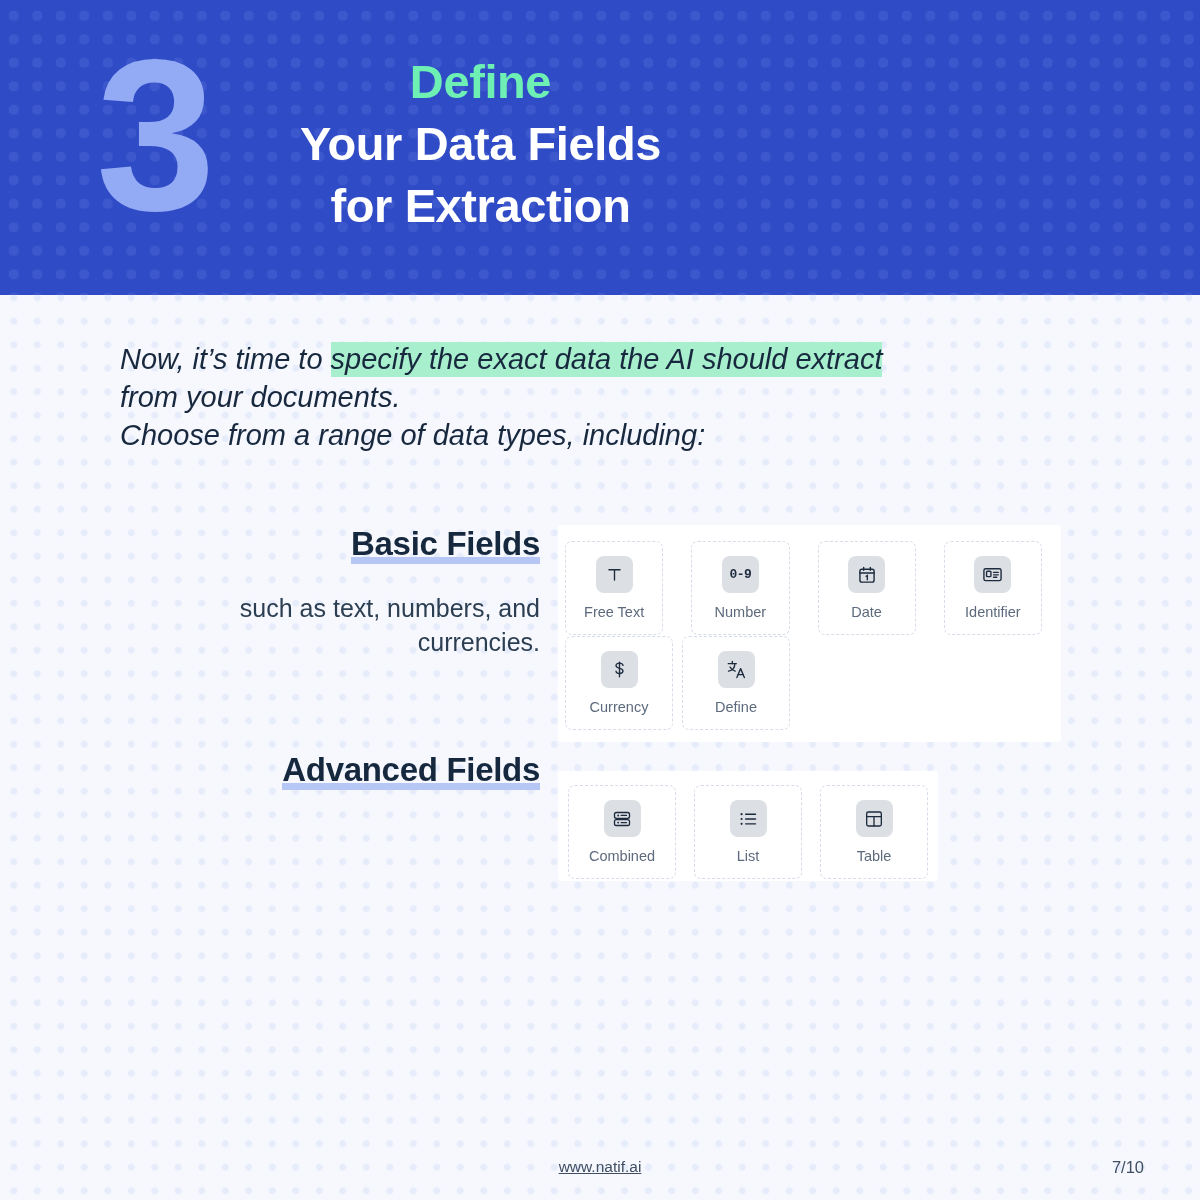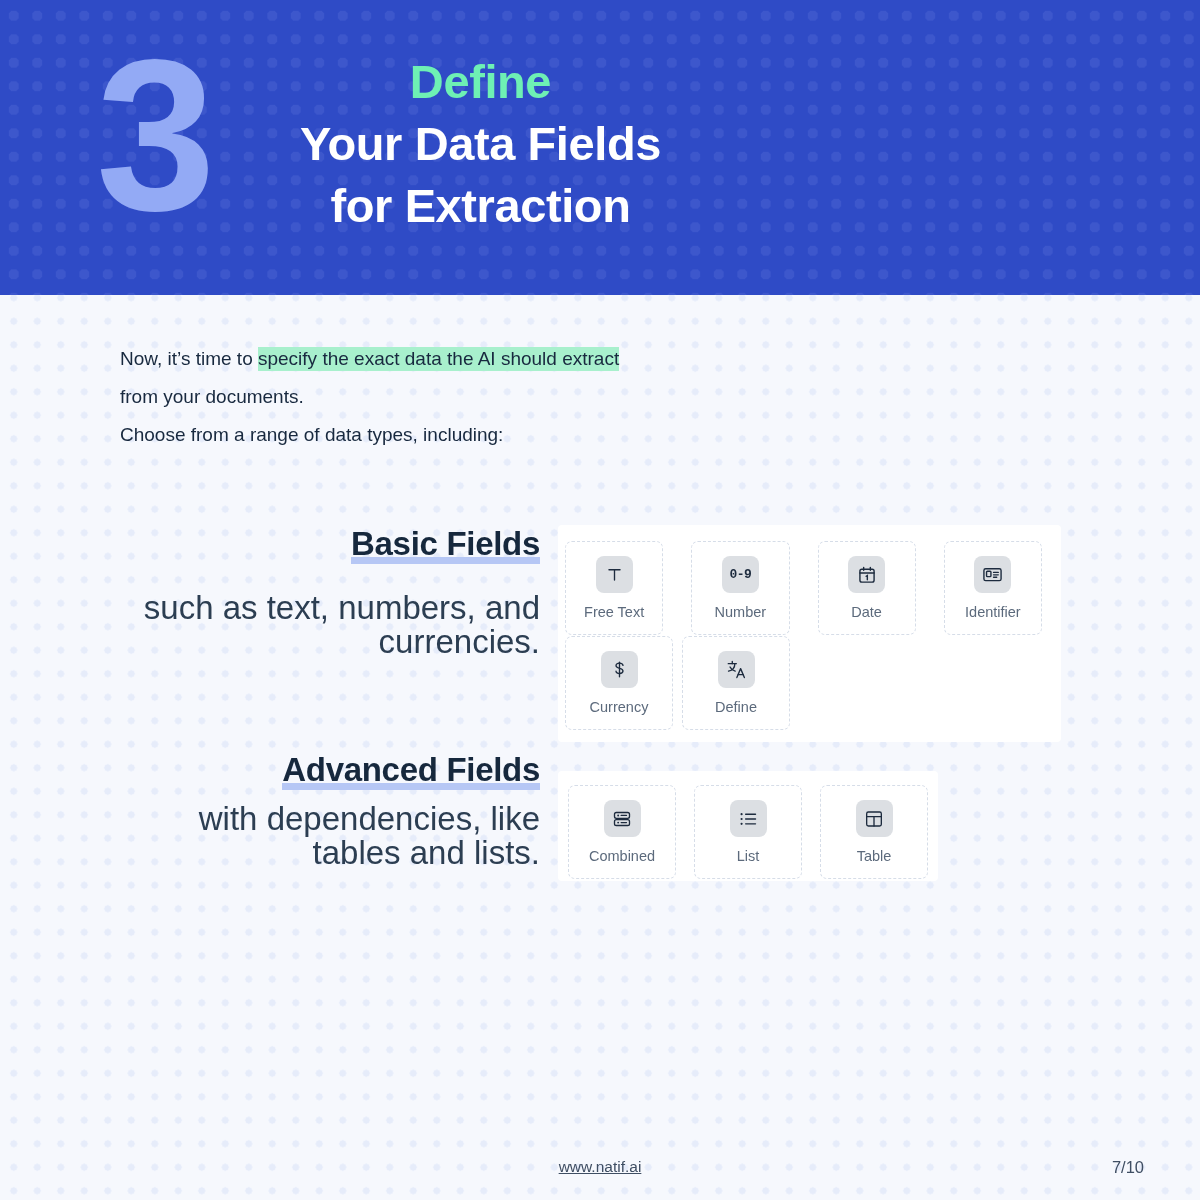--- a/index.html
+++ b/index.html
@@ -56,23 +56,24 @@
     white-space:nowrap;
   }
   .h-line.accent { color:#6ef0b4; }
   .h-line:last-child { margin-bottom:0; }
 
   
   #intro {
     position:absolute;
     left:120px; top:340px;
     width:940px;
-    font-size:19px;
+    font-size:29px;
     line-height:38px;
     color:#18293f;
+    font-style:italic;
   }
   .hl-green {
     background:#a8f0cd;
     box-decoration-break:clone;
     -webkit-box-decoration-break:clone;
     padding:1px 0 2px 0;
   }
 
   
   #left-col { position:absolute; left:120px; top:525px; width:420px;text-align:right; }
@@ -80,21 +81,21 @@
   .section-heading {
     font-size:33px;
     font-weight:700;
     color:#16283d;
     letter-spacing:-0.3px;
     display:inline;
     background:linear-gradient(to top, #b6c7f5 0%, #b6c7f5 18%, transparent 18%);
     padding-bottom:2px;
   }
   .section-desc {
-    font-size:33px;
+    font-size:25px;
     line-height:34px;
     color:#2c3e52;
     margin-top:28px;
   }
   #adv-block { margin-top:92px; }
   #adv-block .section-desc { margin-top:13px; }
 
   
   #basic-panel {
     position:absolute;
@@ -203,21 +204,20 @@
     <span>Choose from a range of data types, including:</span>
   </div>
 
   <div id="left-col">
     <div>
       <div><span class="section-heading">Basic Fields</span></div>
       <div class="section-desc">such as text, numbers, and currencies.</div>
     </div>
     <div id="adv-block">
       <div><span class="section-heading">Advanced Fields</span></div>
-      <div class="section-desc">with dependencies, like tables and lists.</div>
     </div>
   </div>
 
   <div id="basic-panel">
 
     <div class="field-row">
 
       <div class="field-card">
         <div class="icon-tile">
           <svg width="19" height="19" viewBox="0 0 24 24" fill="none" stroke="#1d2b3e" stroke-width="1.7" stroke-linecap="round">

